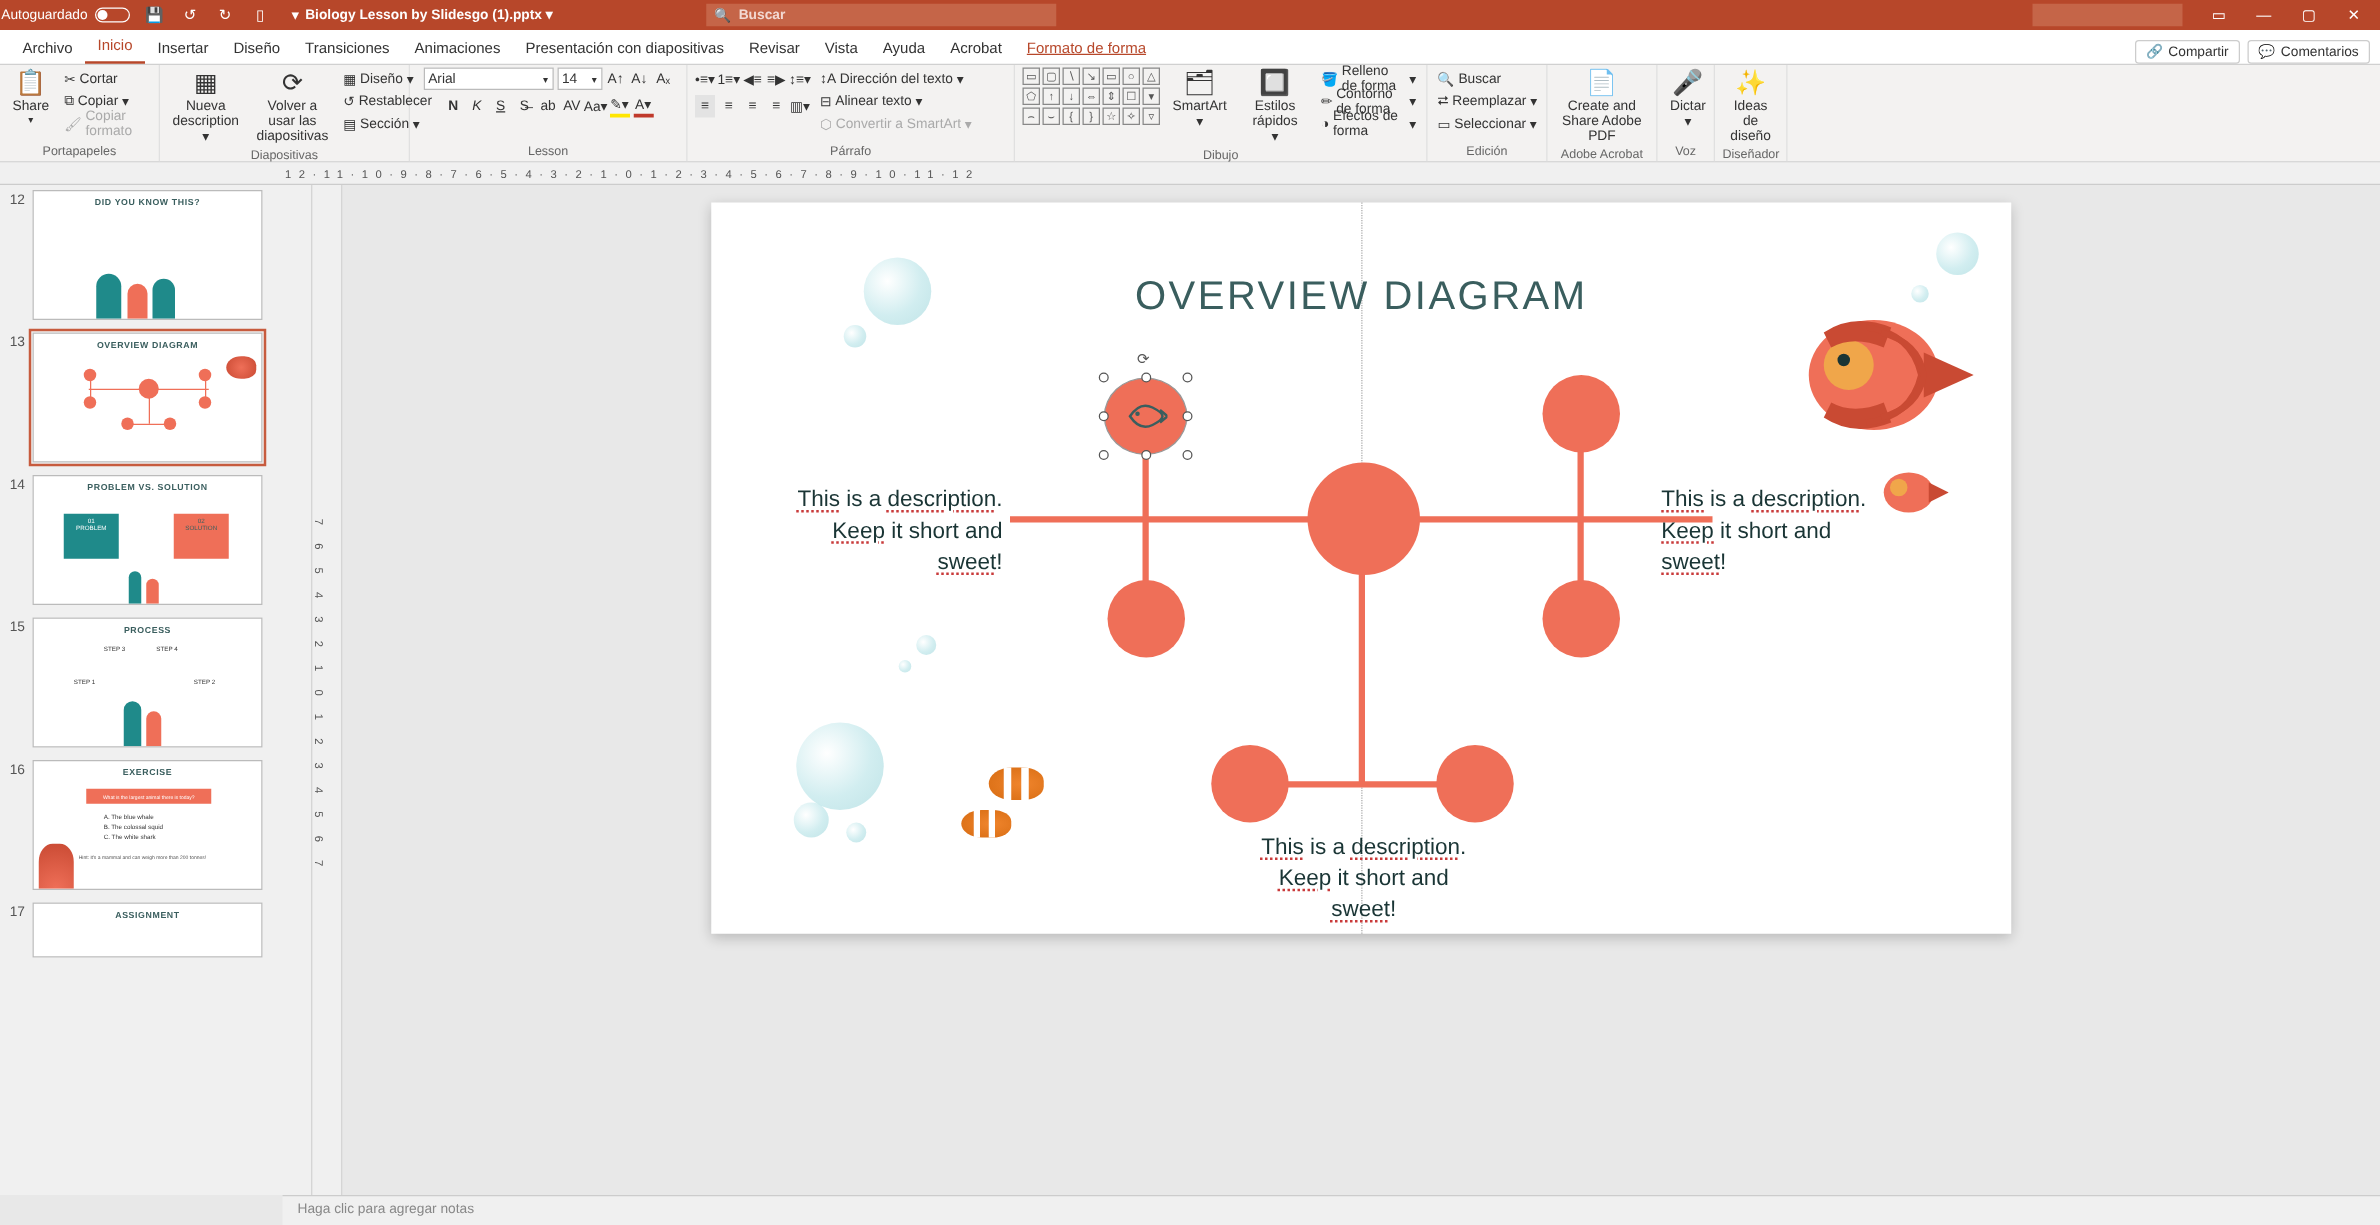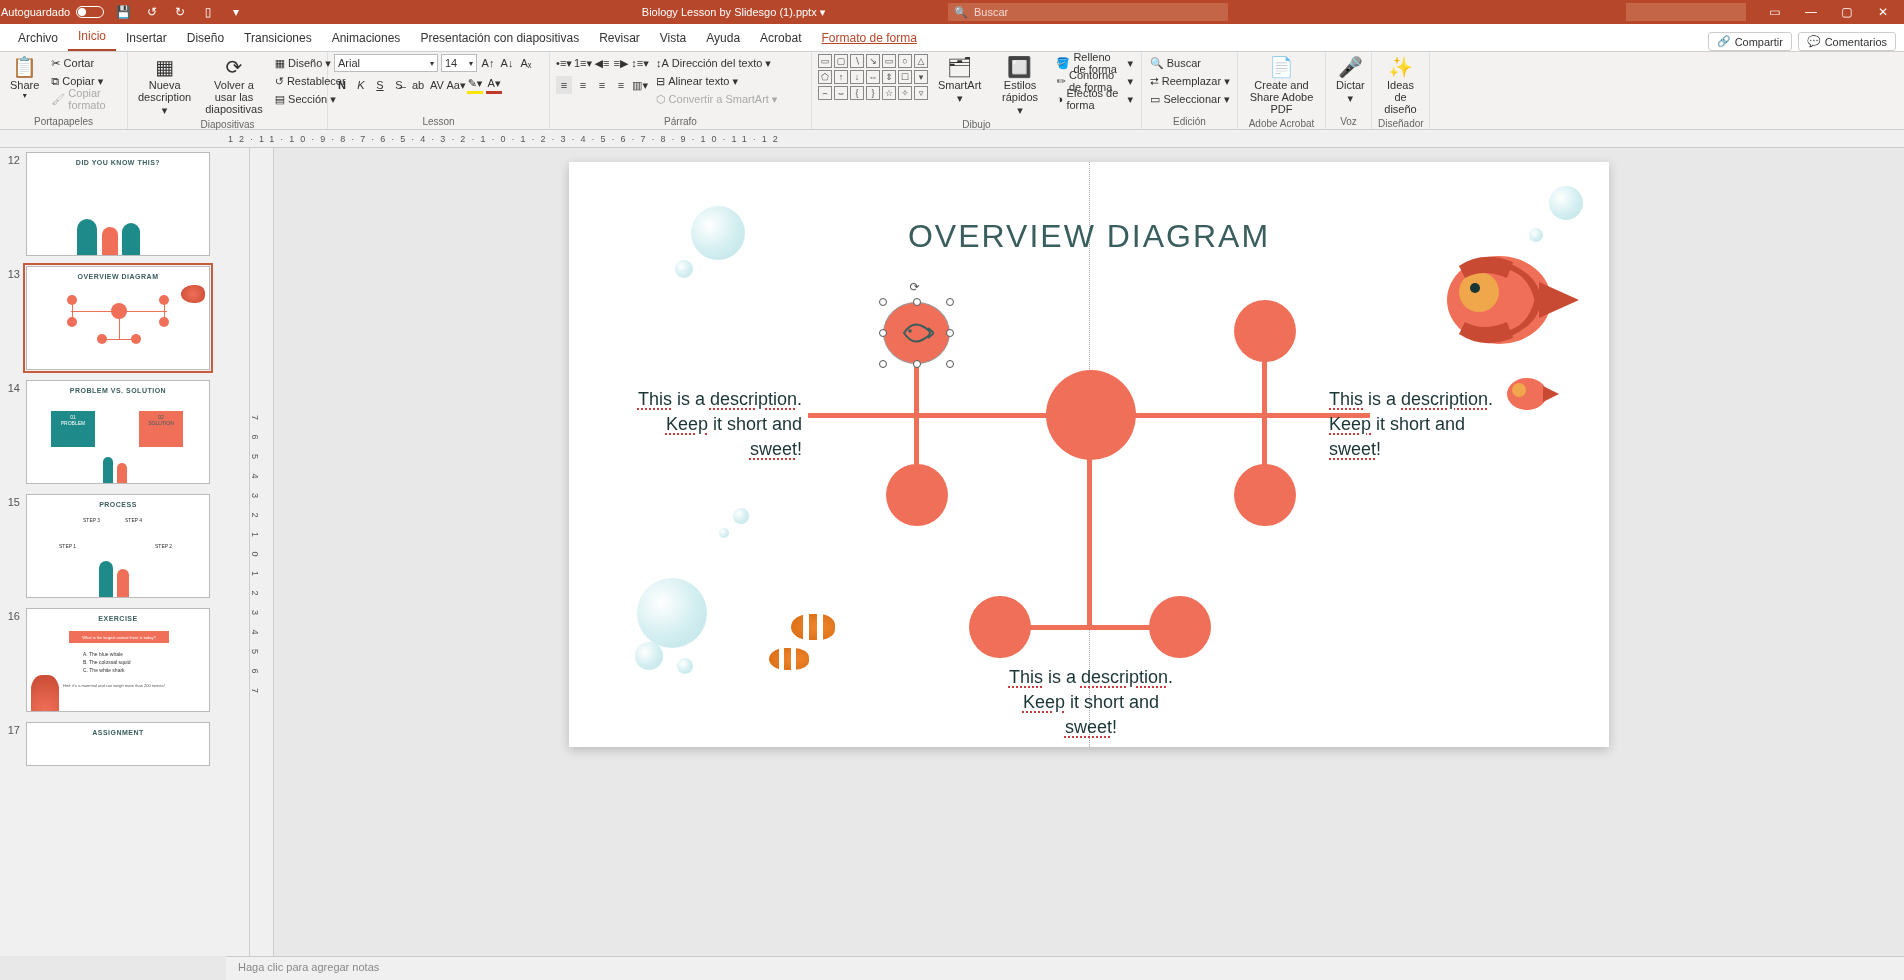--- a/index.html
+++ b/index.html
@@ -5,21 +5,21 @@
 * { margin: 0; padding: 0; box-sizing: border-box; font-family: "Segoe UI", Arial, sans-serif; }
 body { width: 1904px; height: 980px; background: #e8e8e8; overflow: hidden; font-size: 12px; }
 
 
 .title-bar { height: 24px; background: #b7472a; display: flex; align-items: center; color: #fff; font-size: 11px; }
 .title-left { display: flex; align-items: center; gap: 12px; padding-left: 1px; }
 .autosave { display: flex; align-items: center; gap: 6px; }
 .toggle { width: 28px; height: 12px; border: 1px solid #fff; border-radius: 6px; position: relative; }
 .toggle::after { content: ""; width: 8px; height: 8px; background: #fff; border-radius: 50%; position: absolute; left: 1px; top: 1px; }
 .qa-btn { width: 16px; height: 16px; display: inline-flex; align-items: center; justify-content: center; color: #fff; font-size: 12px; }
-.title-center { flex: 1; text-align: center; }
+.title-center { flex: 1; text-align: left; font-weight: bold; }
 .search-bar { background: #c56548; height: 18px; width: 280px; display: inline-flex; align-items: center; padding: 0 6px; gap: 6px; margin-left: 120px; }
 .title-right { display: flex; align-items: center; gap: 2px; padding-right: 4px; }
 .user-box { width: 120px; height: 18px; background: #c56548; margin-right: 10px; }
 .win-btn { width: 34px; height: 24px; display: inline-flex; align-items: center; justify-content: center; color: #fff; font-size: 12px; }
 
 
 .ribbon-tabs { height: 28px; background: #fff; border-bottom: 1px solid #d0d0d0; display: flex; align-items: flex-end; padding: 0 8px; font-size: 12px; }
 .tab { padding: 6px 10px; color: #333; cursor: pointer; }
 .tab.active { color: #b7472a; border-bottom: 2px solid #b7472a; }
 .tab.context { color: #b7472a; text-decoration: underline; }
@@ -179,21 +179,21 @@
             <span>↺</span>
             <span>Restablecer</span>
           </div>
         <div class="smallbtn"><span>▤</span><span>Sección</span> ▾</div>
       </div>
     </div>
     <div class="group-label">Diapositivas</div>
   </div>
 
   <div class="group" style="width:222px;">
-    <div class="group-content" style="flex-direction:column;gap:4px;align-items:flex-start;">
+    <div class="group-content" style="flex-direction:column;gap:4px;align-items:center;">
       <div class="font-row">
         <div class="font-name-box">
             <span>Arial</span>
             <span style="font-size:8px;">▾</span>
           </div>
         <div class="font-size-box">
             <span>14</span>
             <span style="font-size:8px;">▾</span>
           </div>
         <span class="mini">A↑</span>

